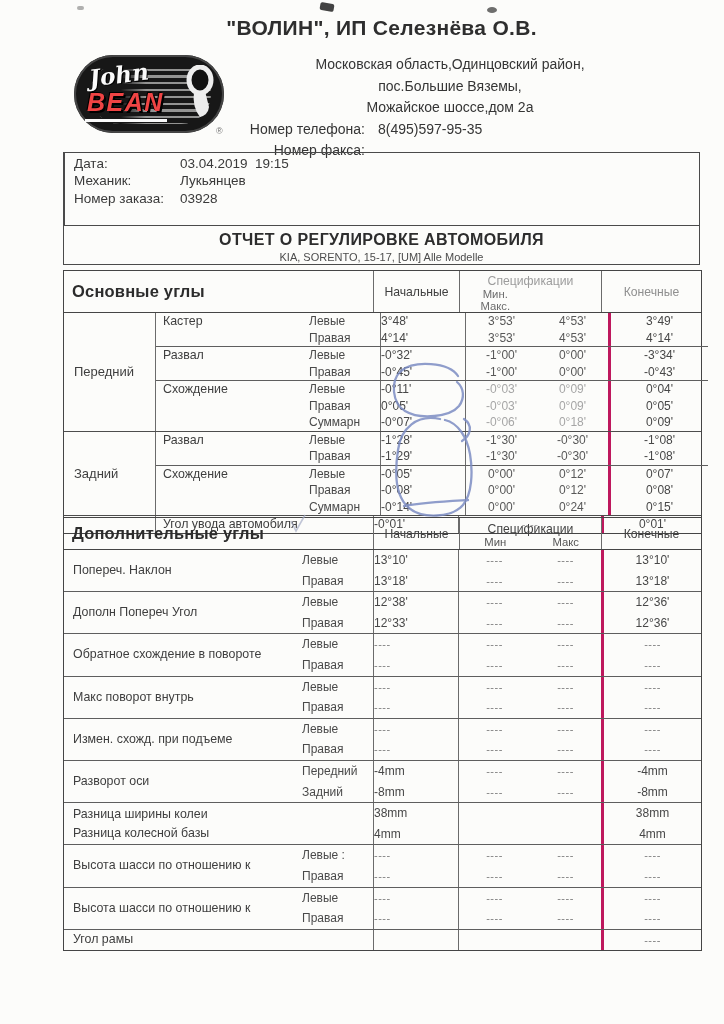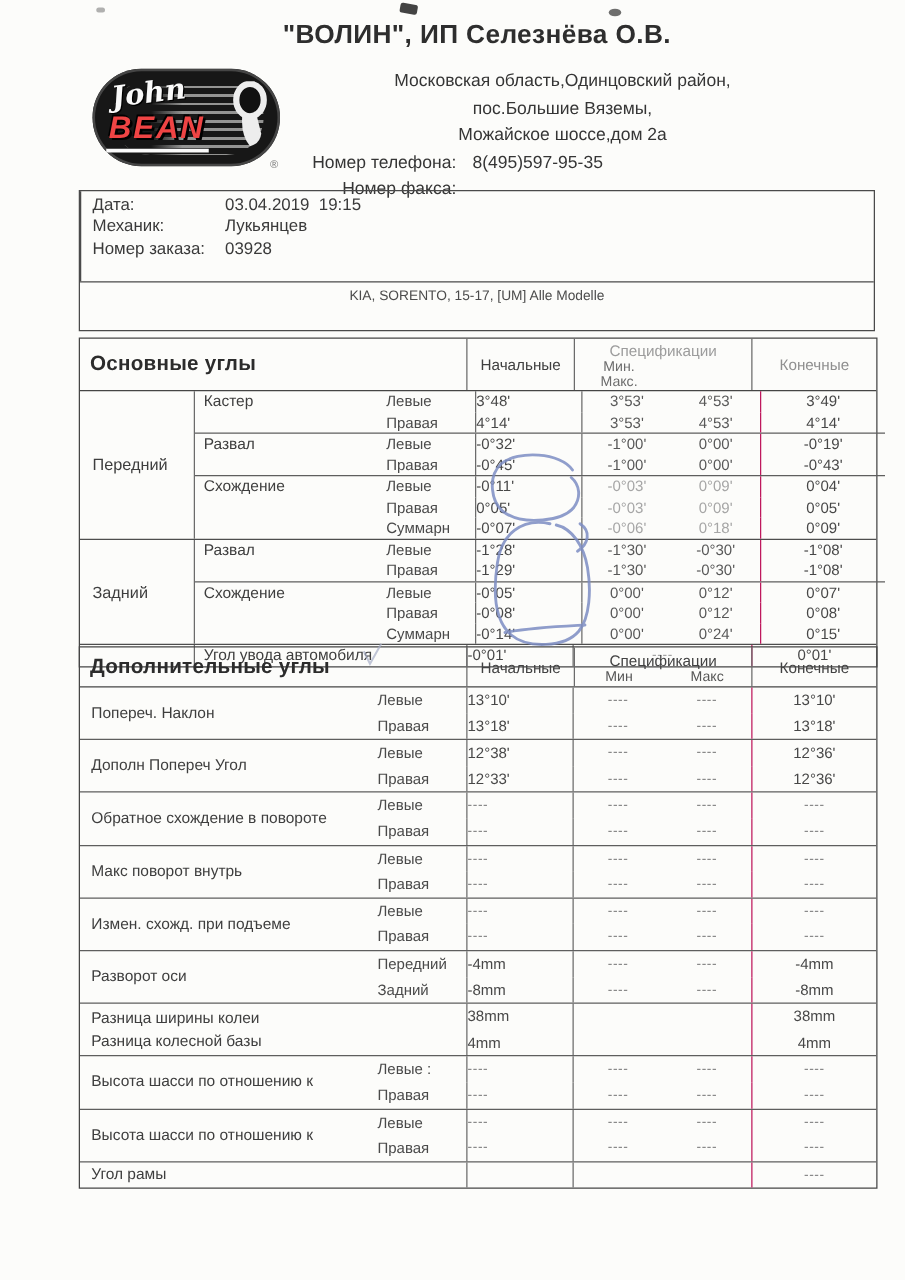--- a/index.html
+++ b/index.html
@@ -80,21 +80,21 @@
   .param-group{display:flex;}
   .param-group + .param-group{border-top:1px solid #5e5e5e;}
   .param-name{width:140px; flex:none; padding:0 0 0 7px; font-size:12.4px; color:#3e3e3e; line-height:16.5px;}
   .param-rows{flex:1;}
   .trow{display:grid; grid-template-columns:77px 86px 142px 100px; height:16.5px; line-height:16.5px;}
   .t2 .trow{height:20.6px; line-height:20.6px;}
   .c-side{padding-left:6px; color:#4a4a4a;}
   .c-init{border-left:1px solid #6b6b6b; border-right:1px solid #6b6b6b; box-sizing:border-box;}
   .c-spec{display:flex;}
   .c-min,.c-max{width:50%; text-align:center; color:#585858;}
-  .c-fin{text-align:center; border-left:1px solid #be185d; box-sizing:border-box;}
+  .c-fin{text-align:center; border-left:3px solid #be185d; box-sizing:border-box;}
   .faint .c-min,.faint .c-max{color:#a6a6a6;}
   .dash{color:#7d7d7d; font-size:11px; letter-spacing:.5px;}
   .t1-footer{display:grid; grid-template-columns:92px 217px 86px 142px 100px; height:17px; line-height:17px;}
   .t1-footer .stub{border-right:1px solid #6b6b6b;}
   .t1-footer .flabel{padding-left:7px; font-size:12.4px; color:#3e3e3e;}
   .t1-footer .c-specwide{text-align:center; color:#9a9a9a;}
 
   .t2{top:517px;}
   .t2-group{display:flex;}
   .t2-group + .t2-group{border-top:1px solid #5e5e5e;}
@@ -144,20 +144,21 @@
 
   <div class="abs client-box">
     <div class="client-grid">
       <div class="client-col right">
         <div class="c-row"><span class="lbl">Дата:</span><span>03.04.2019  19:15</span></div>
         <div class="c-row"><span class="lbl">Механик:</span><span>Лукьянцев</span></div>
         <div class="c-row"><span class="lbl">Номер заказа:</span><span>03928</span></div>
       </div>
     </div>
     <div class="report-head">
+      <div class="report-title">ОТЧЕТ О РЕГУЛИРОВКЕ АВТОМОБИЛЯ</div>
       <div class="report-subtitle">KIA, SORENTO, 15-17, [UM] Alle Modelle</div>
     </div>
   </div>
 
   <div class="abs atable t1" style="top:270px;">
     <div class="t-head">
       <div class="sect">Основные углы</div>
       <div class="hcol single h-init">Начальные</div>
       <div class="hcol">
         <div class="h-spec-title">Спецификации</div>
@@ -198,21 +199,21 @@
             <div class="param-group">
               <div class="param-name">Развал</div>
               <div class="param-rows">
                 <div class="trow">
                   <div class="c-side">Левые</div>
                   <div class="c-init">-0°32'</div>
                   <div class="c-spec">
                     <span class="c-min">-1°00'</span>
                     <span class="c-max">0°00'</span>
                   </div>
-                  <div class="c-fin">-0°19'</div>
+                  <div class="c-fin">-3°34'</div>
                 </div>
                 <div class="trow">
                   <div class="c-side">Правая</div>
                   <div class="c-init">-0°45'</div>
                   <div class="c-spec">
                     <span class="c-min">-1°00'</span>
                     <span class="c-max">0°00'</span>
                   </div>
                   <div class="c-fin">-0°43'</div>
                 </div>

